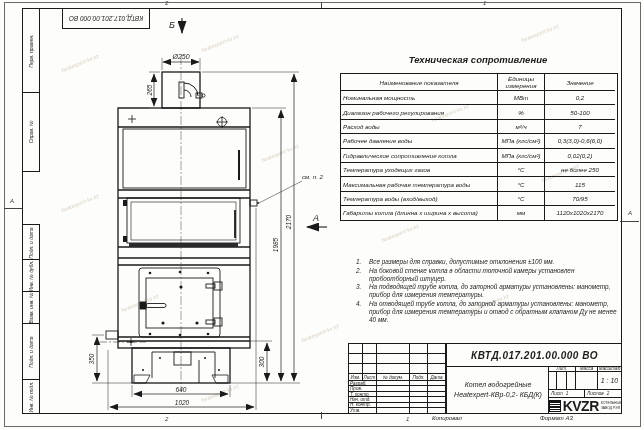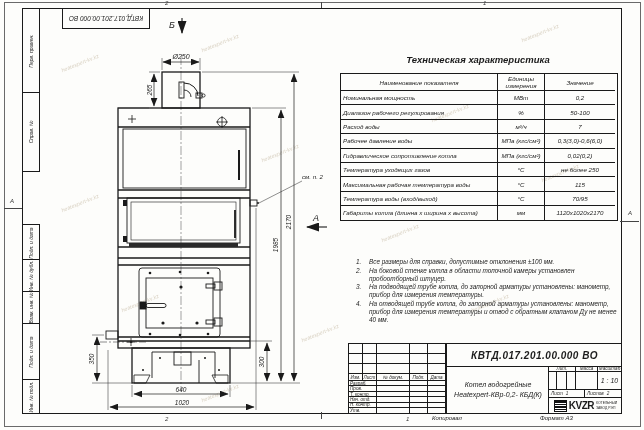--- a/index.html
+++ b/index.html
@@ -37,21 +37,21 @@
             font-size:4.6px;display:flex;align-items:center;box-sizing:border-box;padding-left:1px;}
   .tb .ctr{justify-content:center;padding-left:0;}
   .docnum{left:97px;top:0;width:175px;height:22px;border-left:1px solid #1a1a1a;border-bottom:1px solid #1a1a1a;
           position:absolute;display:flex;align-items:center;justify-content:center;
           font-size:10px;font-weight:bold;letter-spacing:.5px;}
   .prodname{left:97px;top:22px;width:102px;height:47px;border-left:1px solid #1a1a1a;position:absolute;
             display:flex;flex-direction:column;align-items:center;justify-content:center;font-size:7px;line-height:1.35;text-align:center;}
   .logo-row{left:199px;top:54px;width:73px;height:15px;position:absolute;border-left:1px solid #1a1a1a;
             display:flex;align-items:center;justify-content:center;gap:2px;}
   .logo-mark{width:11px;height:10px;background:repeating-linear-gradient(#111 0 1.6px,#fff 1.6px 2.6px);border:1px solid #111;}
-  .logo-word{font-size:10px;font-weight:900;font-style:normal;letter-spacing:-.5px;}
+  .logo-word{font-size:14px;font-weight:900;font-style:normal;letter-spacing:-.5px;}
   .logo-co{font-size:3.4px;line-height:1.2;font-style:normal;color:#222;}
   .footer-txt{font-size:6px;font-style:italic;color:#222;}
   
   .wm{position:absolute;font-size:5.5px;font-style:italic;color:#b7a88d;opacity:.5;
       transform:rotate(-22deg);white-space:nowrap;pointer-events:none;}
   svg text{font-family:"Liberation Sans",sans-serif;font-style:italic;fill:#1c1c1c;}
 </style>
 </head>
 <body>
 
@@ -254,21 +254,21 @@
   <text x="264" y="362" font-size="6.5" text-anchor="middle" transform="rotate(-90 264 362)">300</text>
   <text x="181" y="392" font-size="6.5" text-anchor="middle">640</text>
   <text x="182" y="405" font-size="6.5" text-anchor="middle">1020</text>
   <text x="278" y="245" font-size="6.5" text-anchor="middle" transform="rotate(-90 278 245)">1985</text>
   <text x="291" y="222" font-size="6.5" text-anchor="middle" transform="rotate(-90 291 222)">2170</text>
   <text x="172" y="28" font-size="9" text-anchor="middle">Б</text>
   <text x="316" y="221" font-size="9" text-anchor="middle">А</text>
   <text x="302" y="179" font-size="6.2">см. п. 2</text>
 </svg>
 
-<div class="abs spec-title">Техническая характеристика</div>
+<div class="abs spec-title">Техническая сопротивление</div>
 <div class="abs spec">
   <div class="c hdr">Наименование показателя</div>
   <div class="c hdr">Единицы измерения</div>
   <div class="c hdr">Значение</div>
 
   <div class="c nm">Номинальная мощность</div>
   <div class="c val">МВт</div>
   <div class="c val">0,2</div>
 
   <div class="c nm">Диапазон рабочего регулирования</div>

